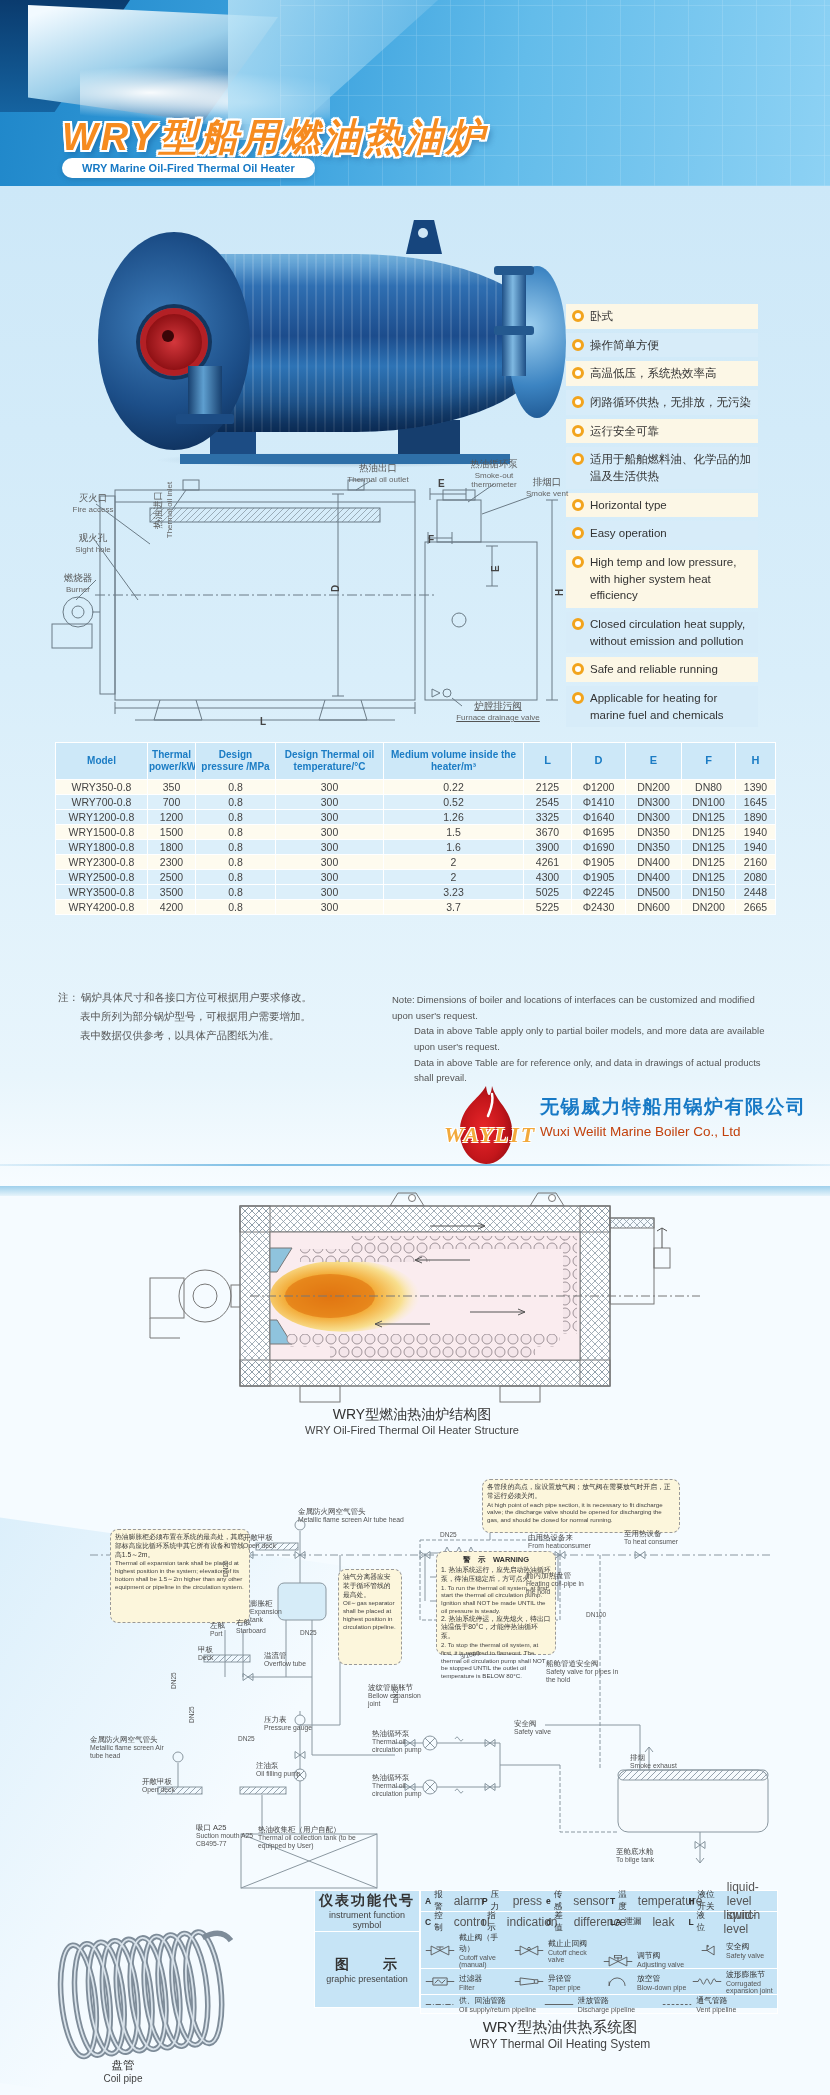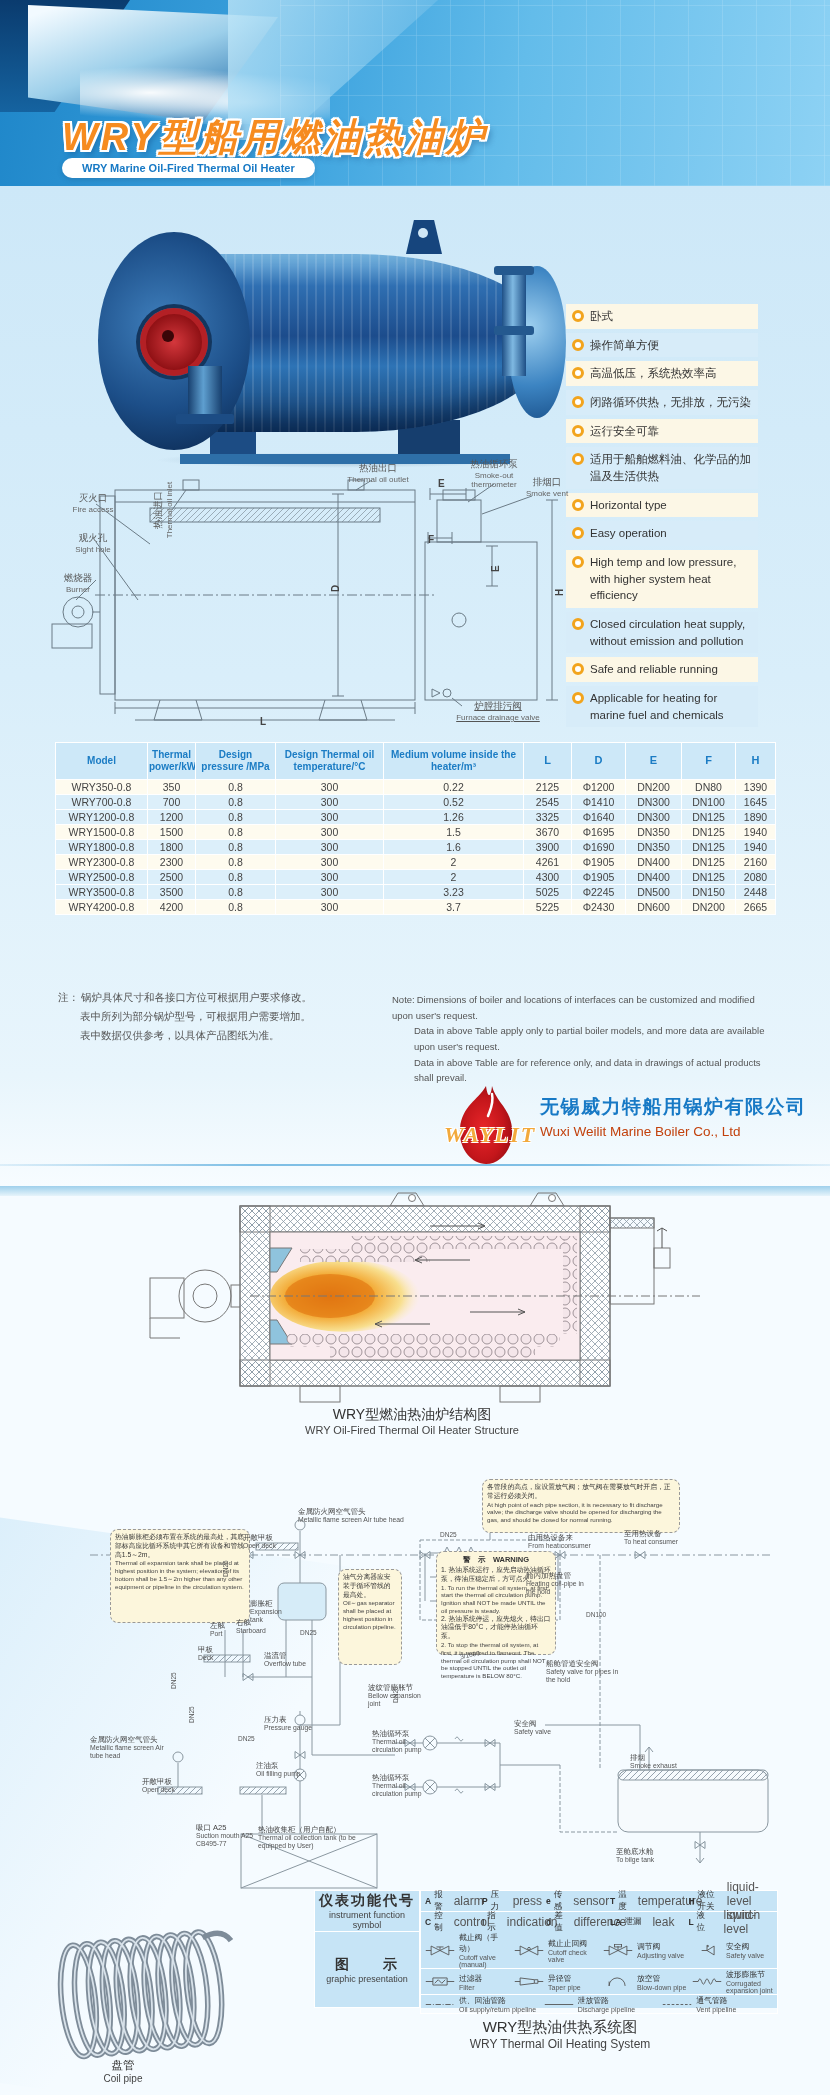--- a/index.html
+++ b/index.html
@@ -701,21 +701,21 @@
               <g stroke="#555" fill="none" stroke-width="1">
                 <path d="M2 7 H8 M28 7 H34 M8 2 L18 7 L8 12 Z M28 2 L18 7 L28 12 Z"></path>
                 <circle cx="18" cy="5" r="1.5"></circle>
               </g>
             </svg>
             <div class="lg-txt">
               <div class="gcn">截止止回阀</div>
               <div class="gen">Cutoff check valve</div>
             </div>
           </div>
-          <div class="lg-item" style="width: 25%;">
+          <div class="lg-item" style="width: 25%; align-items: flex-end;">
             <svg viewBox="0 0 36 14" width="32" height="13">
               <g stroke="#555" fill="none" stroke-width="1">
                 <path d="M2 7 H8 M28 7 H34 M8 2 L18 7 L8 12 Z M28 2 L18 7 L28 12 Z M18 7 V2"></path>
                 <rect x="14" y="0" width="8" height="3"></rect>
               </g>
             </svg>
             <div class="lg-txt">
               <div class="gcn">调节阀</div>
               <div class="gen">Adjusting valve</div>
             </div>

